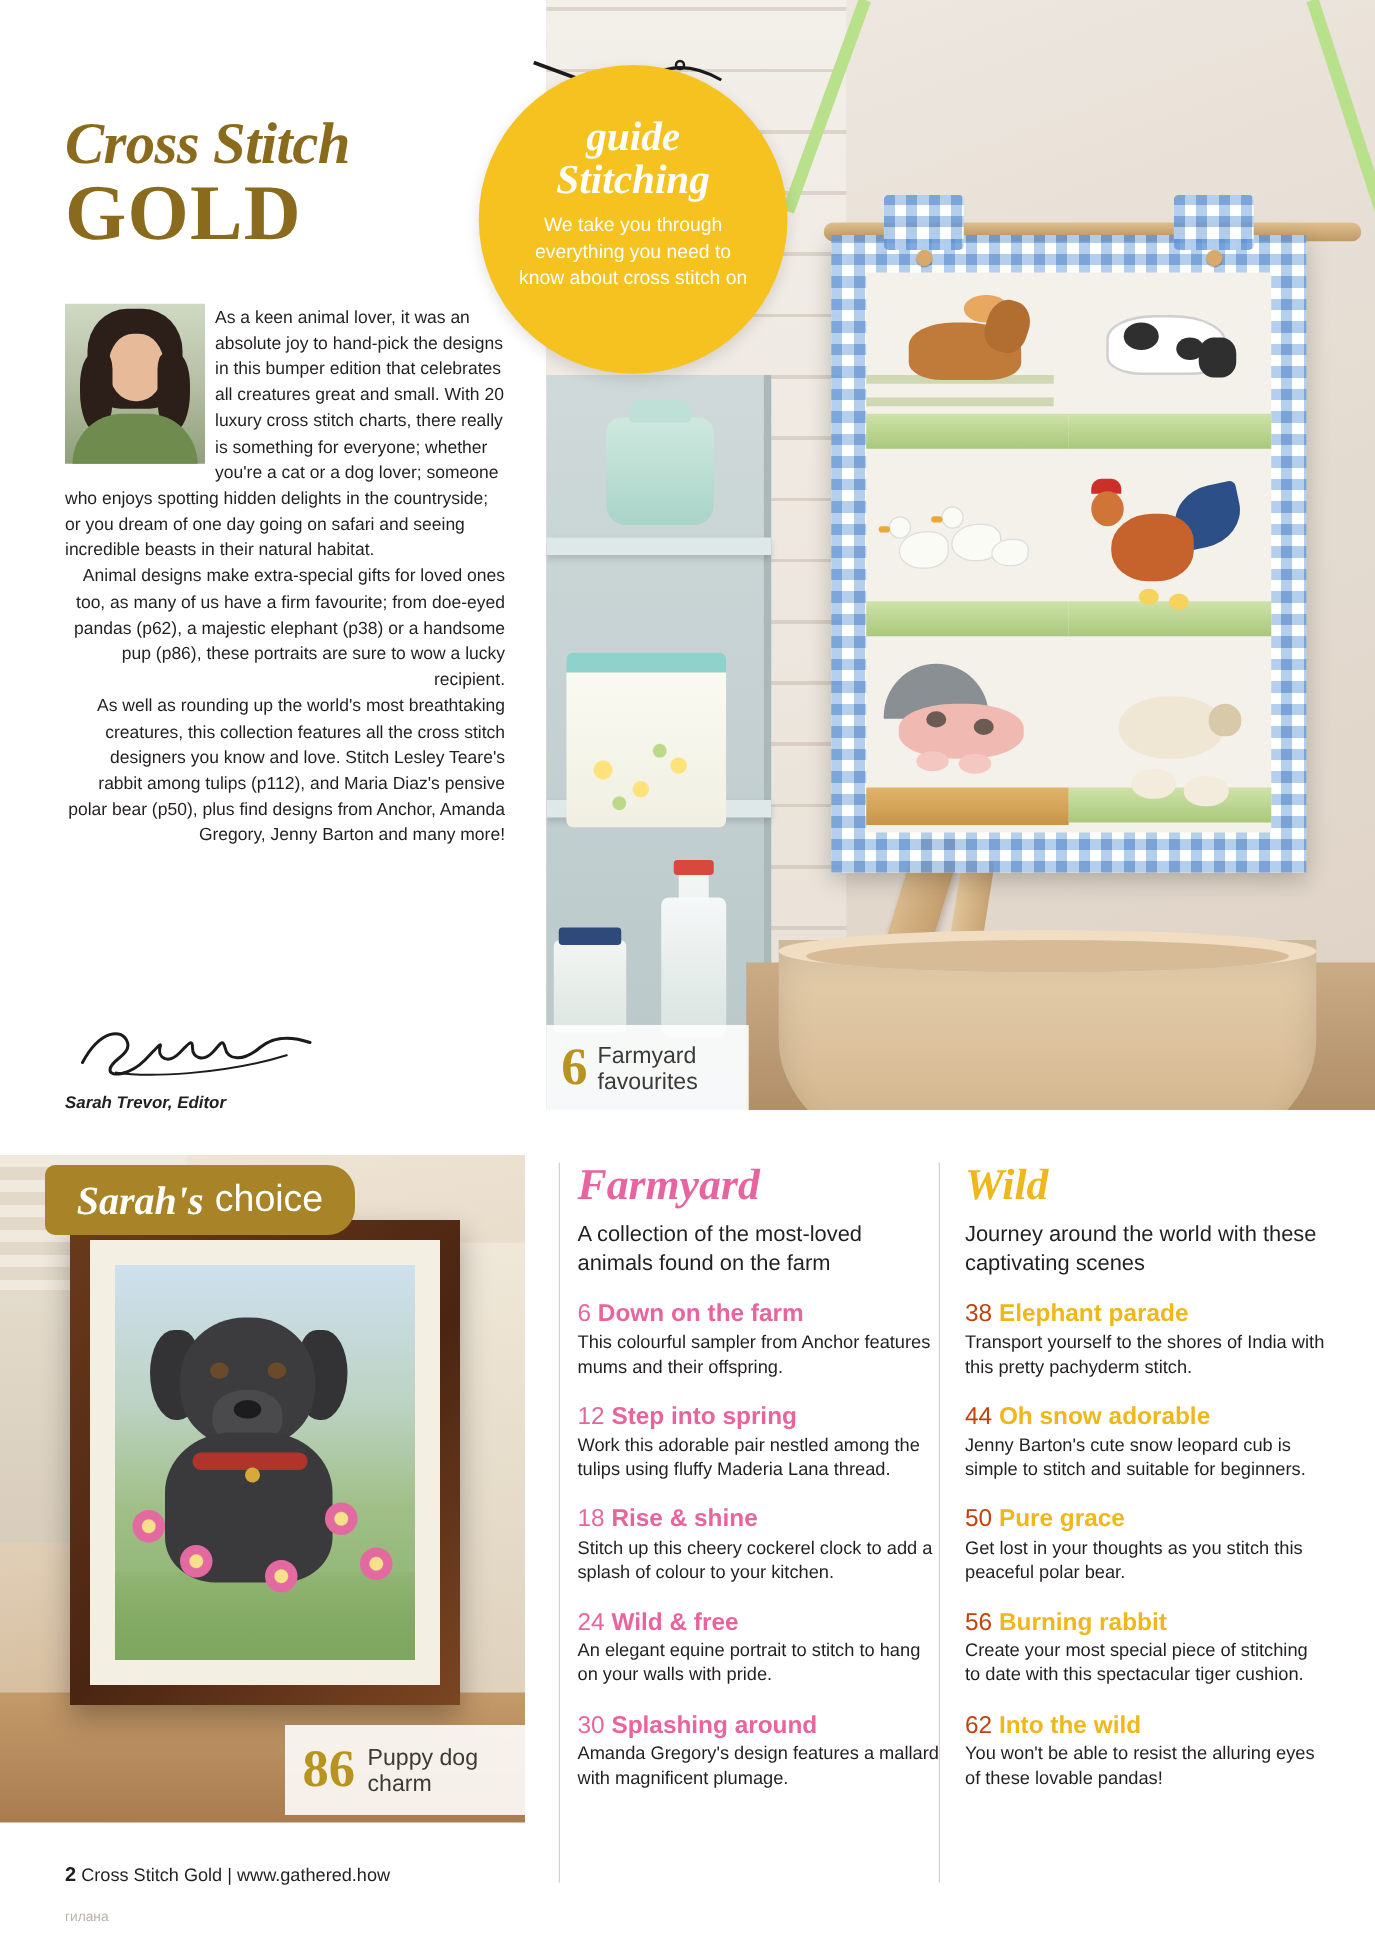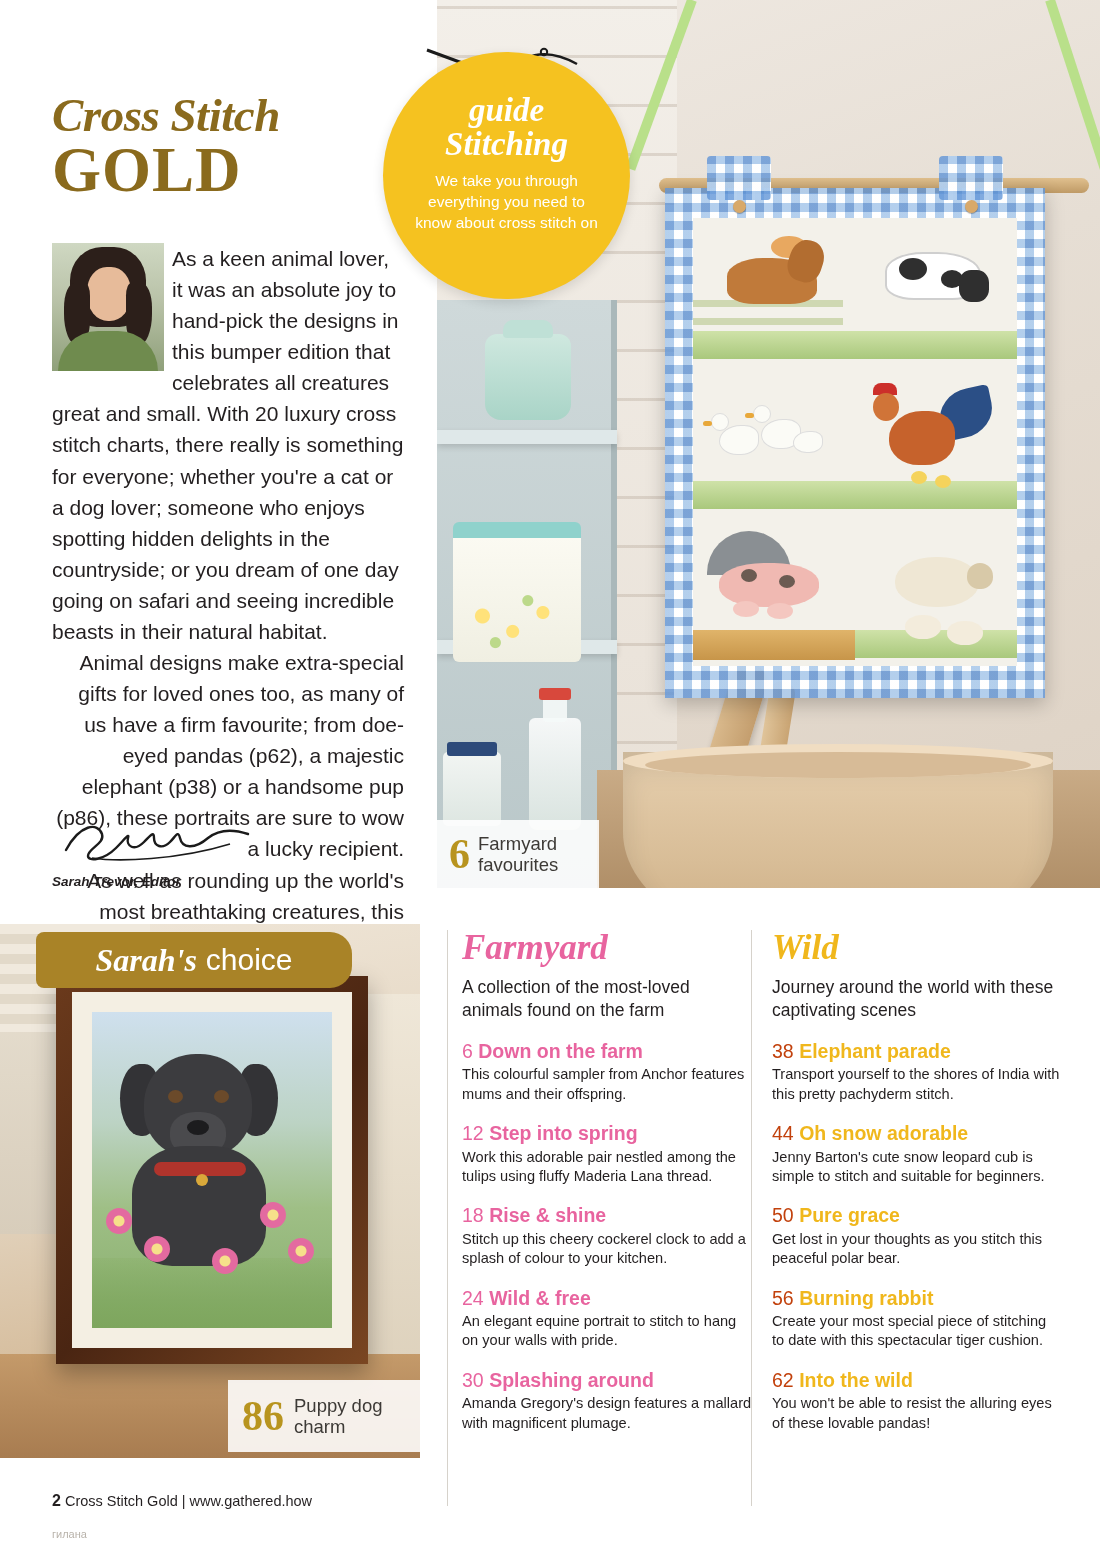--- a/index.html
+++ b/index.html
@@ -53,21 +53,21 @@
     position:absolute; left:12px; top:40px; width:26px; height:62px;
     background:#2c1f1a; border-radius:40% 20% 40% 50%;
   }
   .ed-photo .hair-r {
     position:absolute; left:74px; top:40px; width:26px; height:62px;
     background:#2c1f1a; border-radius:20% 40% 50% 40%;
   }
 
   .ed-text {
     position:absolute; left:52px; top:243px; width:352px;
-    font-size:21px; line-height:1.48; color:#231f20;
+    font-size:14px; line-height:1.48; color:#231f20;
   }
   .ed-text p { margin:0; }
   .ed-text p.indent { text-indent:14px;text-align:right; }
   .ed-text .shape {
     float:left; width:120px; height:135px; shape-outside:margin-box;
   }
 
   .signature {
     position:absolute; left:58px; top:818px; width:200px; height:44px;
   }
@@ -335,21 +335,21 @@
   .dog-eye { position:absolute; width:15px; height:13px; background:#6b4a2a; border-radius:50%; }
   .dog-body { position:absolute; left:40px; top:134px; width:134px; height:120px; background:#3a3a3d; border-radius:40% 40% 30% 30%; }
   .dog-collar { position:absolute; left:62px; top:150px; width:92px; height:14px; background:#b0342c; border-radius:8px; }
   .dog-tag { position:absolute; left:104px; top:162px; width:12px; height:12px; background:#d9a83a; border-radius:50%; }
   .flower { position:absolute; width:26px; height:26px; border-radius:50%;
             background:radial-gradient(circle,#f6e08a 0 5px,#e36aa0 6px 13px); }
   .grassfg { position:absolute; left:0; bottom:0; width:100%; height:70px;
             background:linear-gradient(180deg,rgba(130,170,90,.2),#7ea65e); }
 
   .sarahs-tag {
-    position:absolute; left:36px; top:20px; width:316px; height:56px;
+    position:absolute; left:36px; top:20px; width:248px; height:56px;
     background:#a98327; border-radius:8px 22px 22px 8px;
     display:flex; align-items:center; justify-content:center; color:#fff;
   }
   .sarahs-tag .s1 {
     font-family:"Liberation Serif", serif; font-style:italic; font-weight:bold; font-size:32px;
   }
   .sarahs-tag .s2 { font-size:30px; margin-left:9px; }
 
   .cap-puppy {
     position:absolute; left:228px; top:468px; width:192px; height:72px;

